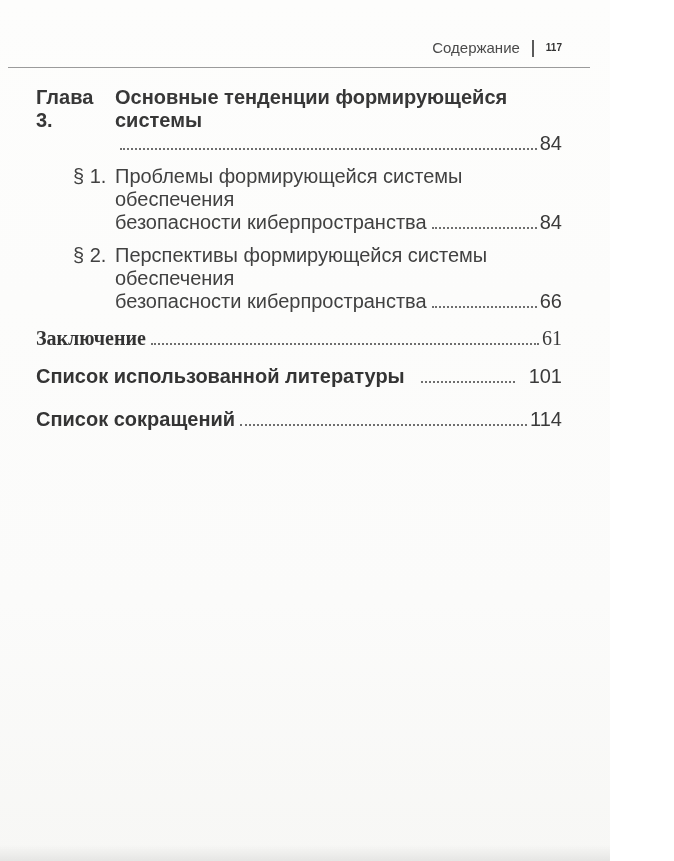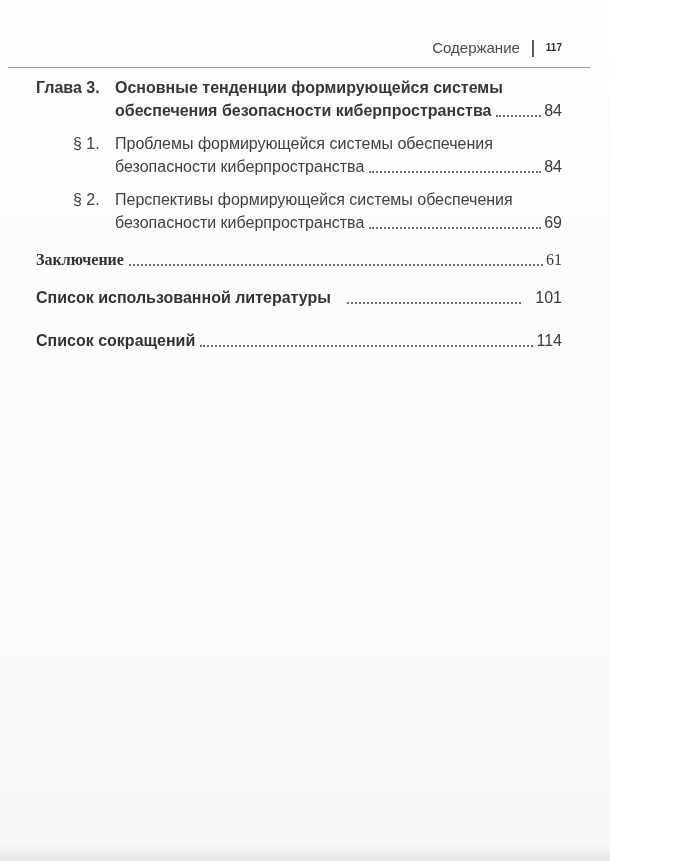--- a/index.html
+++ b/index.html
@@ -48,22 +48,22 @@
     color: #333333;
   }
   .rule {
     border-top: 1.4px solid #9b9b9b;
     margin: 9px -28px 0 -28px;
     height: 0;
   }
 
   
   .toc {
-    margin-top: 8px;
-    font-size: 16px;
+    margin-top: 18px;
+    font-size: 20px;
     line-height: 23px;
   }
   .entry { display: flex; }
   .entry .content { flex: 1; min-width: 0; }
 
   .chapter {
     font-weight: bold;
     color: #373737;
     margin-bottom: 10px;
   }
@@ -112,21 +112,20 @@
 
   <div class="rule"></div>
 
   <div class="toc">
 
     <div class="entry chapter">
       <span class="label">Глава 3.</span>
       <div class="content">
         <div class="line">Основные тенденции формирующейся системы</div>
         <div class="lastline">
-          <span>обеспечения безопасности киберпространства</span>
           <span class="leader"></span>
           <span class="pg">84</span>
         </div>
       </div>
     </div>
 
     <div class="entry section">
       <span class="label">§ 1.</span>
       <div class="content">
         <div class="line">Проблемы формирующейся системы обеспечения</div>
@@ -138,21 +137,21 @@
       </div>
     </div>
 
     <div class="entry section">
       <span class="label">§ 2.</span>
       <div class="content">
         <div class="line">Перспективы формирующейся системы обеспечения</div>
         <div class="lastline">
           <span>безопасности киберпространства</span>
           <span class="leader"></span>
-          <span class="pg">69</span>
+          <span class="pg">66</span>
         </div>
       </div>
     </div>
 
     <div class="entry simple mt-a">
       <span class="title">Заключение </span>
       <span class="leader"></span>
       <span class="pg">61</span>
     </div>
 

